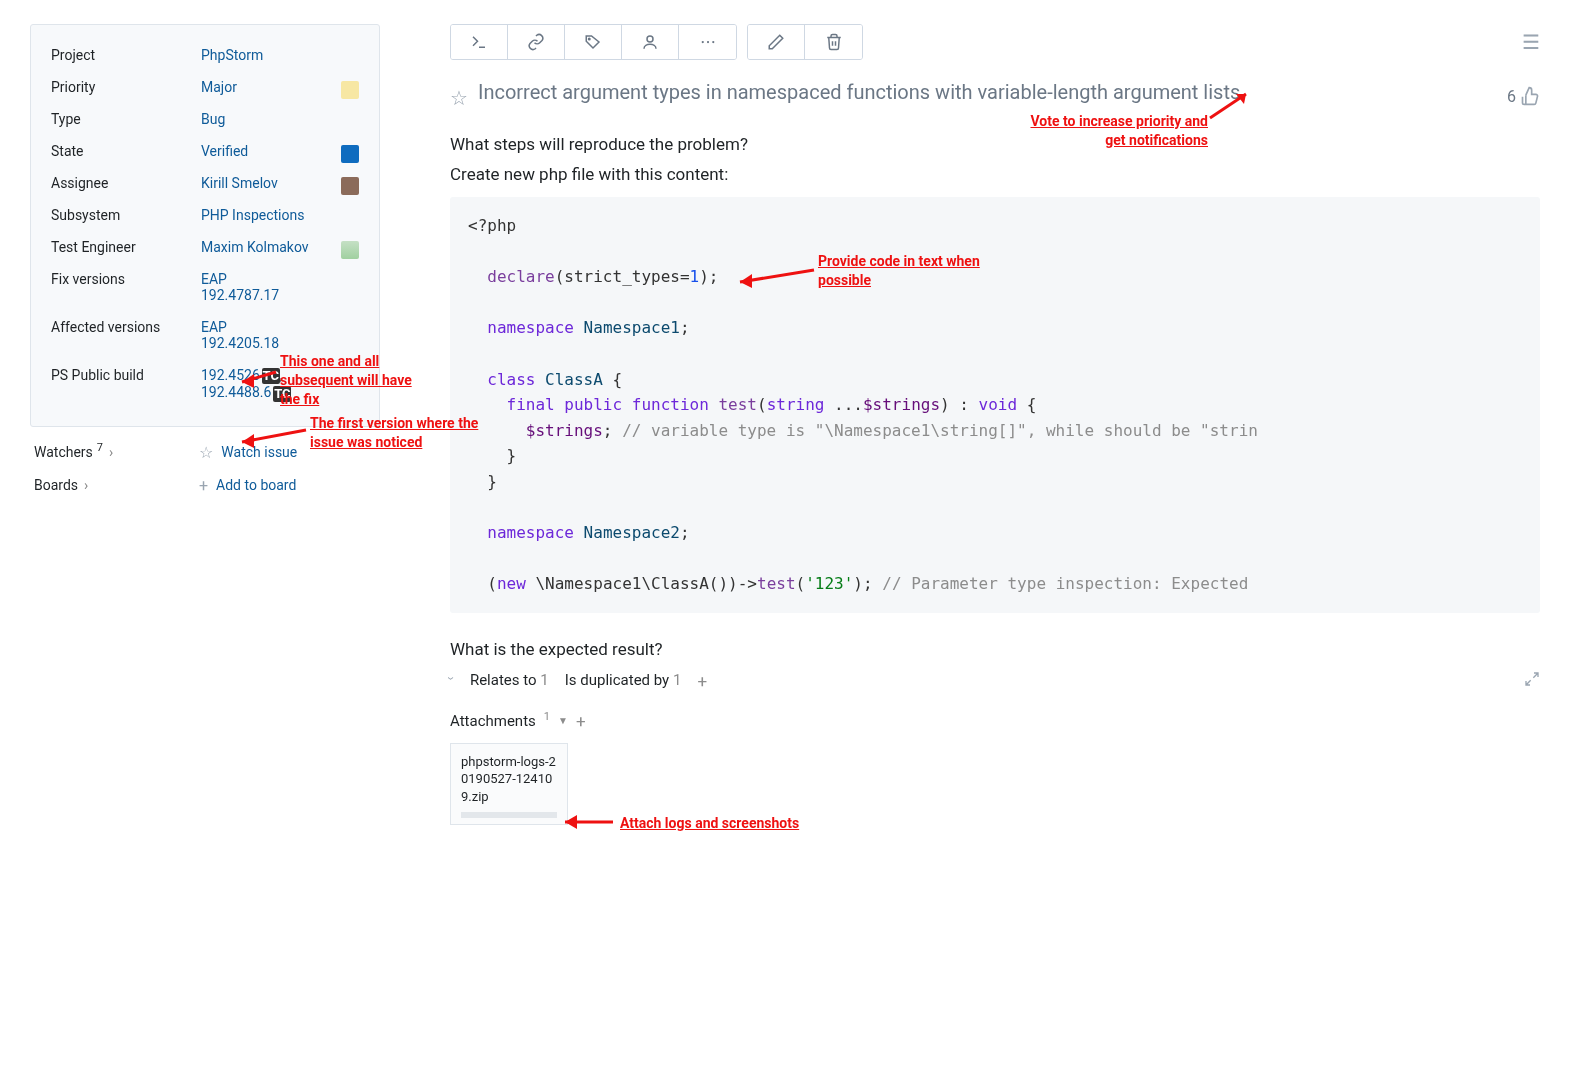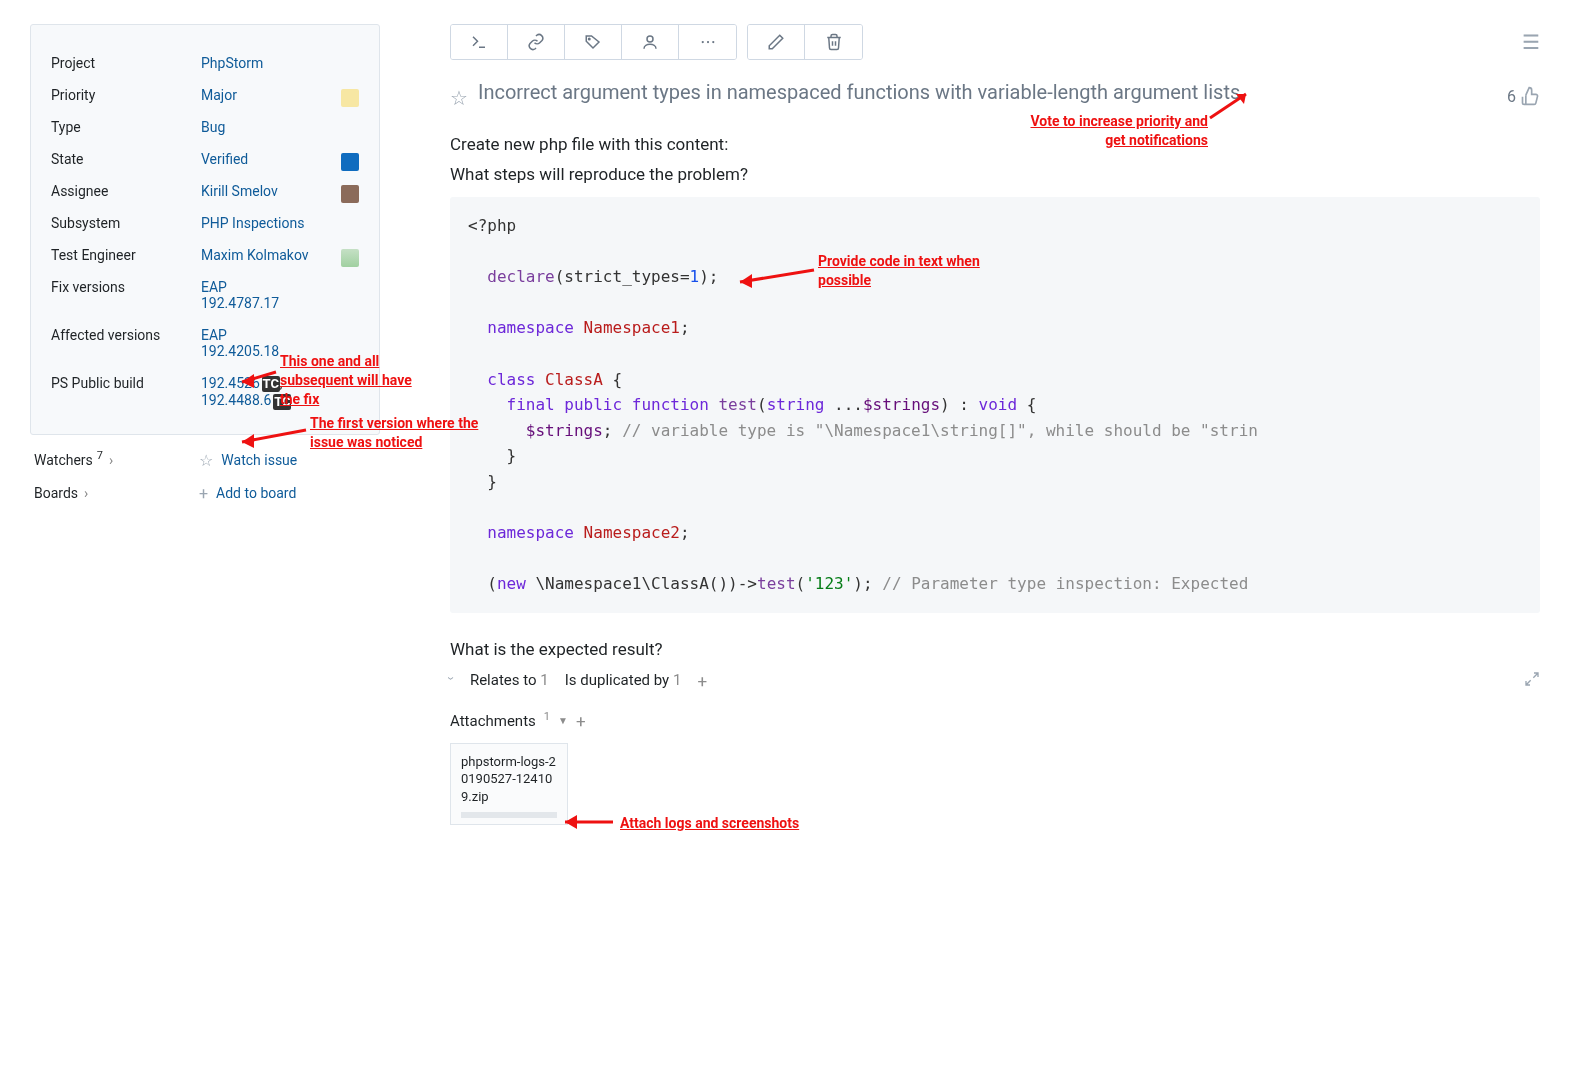--- a/index.html
+++ b/index.html
@@ -1,19 +1,19 @@
 <!DOCTYPE html>
 <html><head>
 <meta charset="utf-8">
 <style>
 *{box-sizing:border-box;margin:0;padding:0}
 body{font-family:-apple-system,BlinkMacSystemFont,"Segoe UI",Roboto,sans-serif;font-size:14px;color:#1f2326;background:#fff;width:1580px}
 .page{display:flex;padding:24px 40px 40px 30px;gap:70px}
 .sidebar{width:350px;flex-shrink:0}
-.fields-box{border:1px solid #dfe5eb;border-radius:3px;background:#f7f9fb;padding:30px 20px 24px}
+.fields-box{border:1px solid #dfe5eb;border-radius:3px;background:#f7f9fb;padding:22px 20px 24px}
 .field-row{display:flex;align-items:flex-start;margin-bottom:16px;position:relative}
 .field-row:last-child{margin-bottom:0}
 .field-label{width:150px;color:#1f2326;font-size:14px}
 .field-value{flex:1;min-width:0}
 .link{color:#0f5b99;text-decoration:none;cursor:pointer}
 .chip{display:inline-block;width:18px;height:18px;border-radius:2px;vertical-align:middle;margin-left:6px;position:absolute;right:0;top:2px}
 .chip.yellow{background:#f7e7a3}
 .chip.blue{background:#0f6cbf}
 .avatar{width:18px;height:18px;background:#8b6b5a;position:absolute;right:0;top:2px;border-radius:2px}
 .avatar.green{background:linear-gradient(#c5e0c5,#a0d0a0)}
@@ -32,21 +32,21 @@
 .tbtn:last-child{border-right:none}
 .tbtn svg{width:18px;height:18px}
 .hamburger{margin-left:auto;color:#9aa5b1;font-size:20px;cursor:pointer}
 .title-row{display:flex;align-items:flex-start;gap:10px;margin-bottom:22px}
 .star{color:#9aa5b1;font-size:20px;margin-top:6px;cursor:pointer}
 .title{font-size:20px;font-weight:400;color:#6b7785;line-height:1.25;flex:1}
 .vote{display:flex;align-items:center;gap:4px;color:#6b7785;font-size:16px;margin-top:6px}
 .vote svg{width:20px;height:20px;stroke:#9aa5b1}
 .body-text{font-size:17px;color:#1f2326;line-height:1.5;margin-bottom:4px}
 .code-block{background:#f5f7f9;padding:16px 18px;font-family:ui-monospace,Menlo,Consolas,monospace;font-size:16px;line-height:1.6;white-space:pre;overflow:hidden;margin:10px 0 26px;border-radius:3px;color:#333}
-.kw{color:#6d28d9}.fn{color:#7a3e9d}.str{color:#067d17}.num{color:#1750eb}.com{color:#8c8c8c}.ns{color:#b91c1c}.var{color:#660e7a}
+.kw{color:#6d28d9}.fn{color:#7a3e9d}.str{color:#067d17}.num{color:#1750eb}.com{color:#8c8c8c}.ns{color:#0c4a6e}.var{color:#660e7a}
 .section-q{font-size:17px;color:#1f2326;margin-bottom:12px}
 ul.expect{padding-left:40px;margin-bottom:30px}
 ul.expect li{font-size:17px;line-height:1.8}
 .inline-code{background:#f0f2f5;padding:2px 8px;font-family:ui-monospace,Menlo,Consolas,monospace;border-radius:3px}
 .links-row{display:flex;align-items:flex-start;gap:16px;font-size:15px;color:#1f2326;margin-bottom:20px}
 .links-row .cnt{color:#8c8c8c}
 .plus{color:#8c8c8c;font-size:17px;cursor:pointer}
 .expand-icon{position:relative;margin-left:auto;color:#9aa5b1;cursor:pointer}
 .sub-chev{color:#9aa5b1;transform:rotate(90deg);display:inline-block;font-size:13px}
 .attach-row{display:flex;align-items:center;gap:8px;font-size:15px;margin-bottom:12px}
@@ -199,22 +199,22 @@
       <span class="star">☆</span>
       <h1 class="title">Incorrect argument types in namespaced functions with variable-length argument lists</h1>
       <div class="vote">
         <span>6</span>
         <svg viewBox="0 0 24 24" fill="none" stroke-width="2">
             <path d="M7 22V11M3 13v7a2 2 0 0 0 2 2h12a2 2 0 0 0 2-1.5l2-8A2 2 0 0 0 19 10h-5V5a3 3 0 0 0-3-3l-4 9"></path>
           </svg>
       </div>
     </div>
 
+    <div class="body-text">What steps will reproduce the problem?</div>
     <div class="body-text">Create new php file with this content:</div>
-    <div class="body-text">What steps will reproduce the problem?</div>
 
     <div class="code-block">&lt;?php
 
   <span class="fn">declare</span>(strict_types=<span class="num">1</span>);
 
   <span class="kw">namespace</span> <span class="ns">Namespace1</span>;
 
   <span class="kw">class</span> <span class="ns">ClassA</span> {
     <span class="kw">final public function</span> <span class="fn">test</span>(<span class="kw">string</span> ...<span class="var">$strings</span>) : <span class="kw">void</span> {
       <span class="var">$strings</span>; <span class="com">// variable type is "\Namespace1\string[]", while should be "strin</span>

